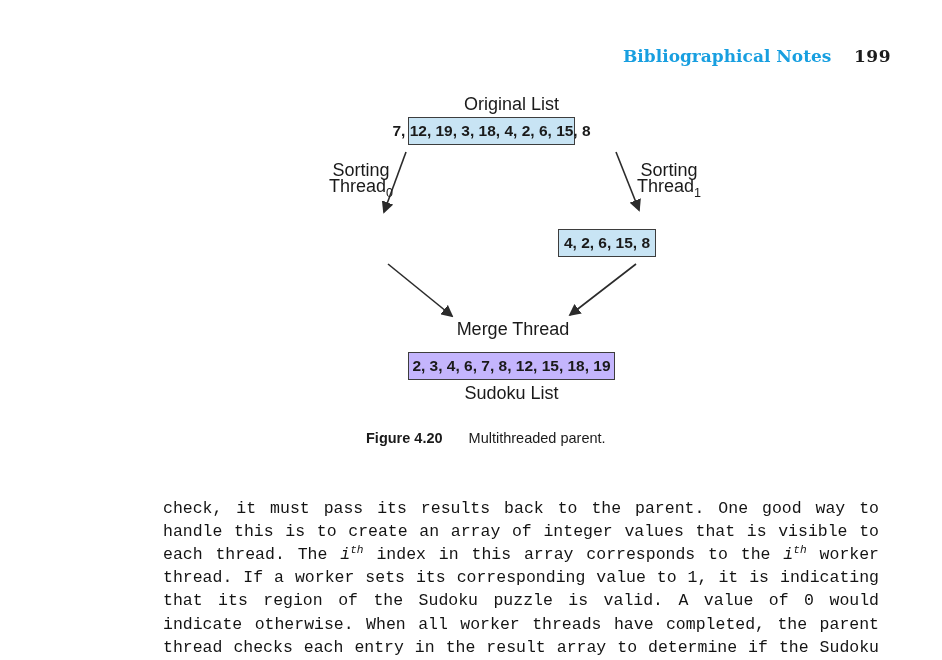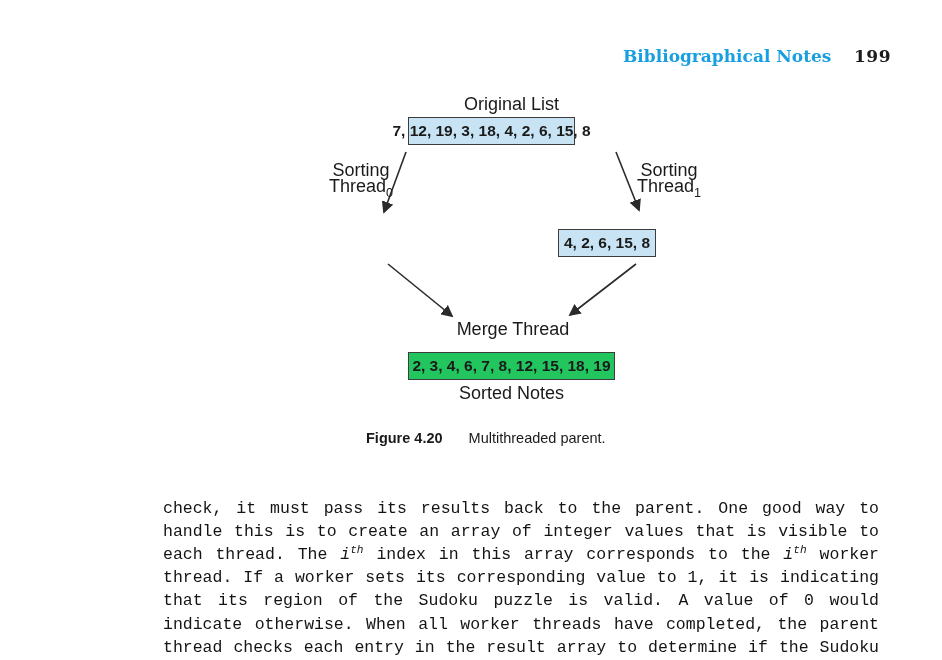--- a/index.html
+++ b/index.html
@@ -45,21 +45,21 @@
     display: flex;
     align-items: center;
     justify-content: center;
     font-family: "Liberation Sans", sans-serif;
     font-weight: bold;
     font-size: 15.5px;
     color: #1a1a1a;
     white-space: nowrap;
   }
   .box-blue { background: #c8e4f4; }
-  .box-gray { background: #22c55e; }
+  .box-gray { background: #c4b5fd; }
 
   .diag-label {
     position: absolute;
     font-family: "Liberation Sans", sans-serif;
     font-size: 18px;
     color: #1a1a1a;
   }
   .centered { text-align: center; }
   .thread-label { line-height: 16px; text-align: center; }
   .thread-label sub, .thread-label sub * { font-style: normal; }
@@ -130,21 +130,21 @@
     <span>Thread</span><sub>1</sub>
   </div>
 
 
   <div class="list-box box-blue" style="left:558px; top:229px; width:98px;">4, 2, 6, 15, 8</div>
 
   <div class="diag-label centered" style="left:418px; top:319px; width:190px;">Merge Thread</div>
 
   <div class="list-box box-gray" style="left:408px; top:352px; width:207px;">2, 3, 4, 6, 7, 8, 12, 15, 18, 19</div>
 
-  <div class="diag-label centered" style="left:408px; top:383px; width:207px;">Sorted Notes</div>
+  <div class="diag-label centered" style="left:408px; top:383px; width:207px;">Sudoku List</div>
 
   <div class="caption">
     <span class="fig-num">Figure 4.20</span><span>Multithreaded parent.</span>
   </div>
 
   <p class="body-text"><span>check, it must pass its results back to the parent. One good way to handle this is to create an array of integer values that is visible to each thread. The </span><i>i</i><sup><i>th</i></sup><span> index in this array corresponds to the </span><i>i</i><sup><i>th</i></sup><span> worker thread. If a worker sets its corresponding value to 1, it is indicating that its region of the Sudoku puzzle is valid. A value of 0 would indicate otherwise. When all worker threads have completed, the parent thread checks each entry in the result array to determine if the Sudoku puzzle is valid.</span></p>
 
 </div>
 
 </body></html>

